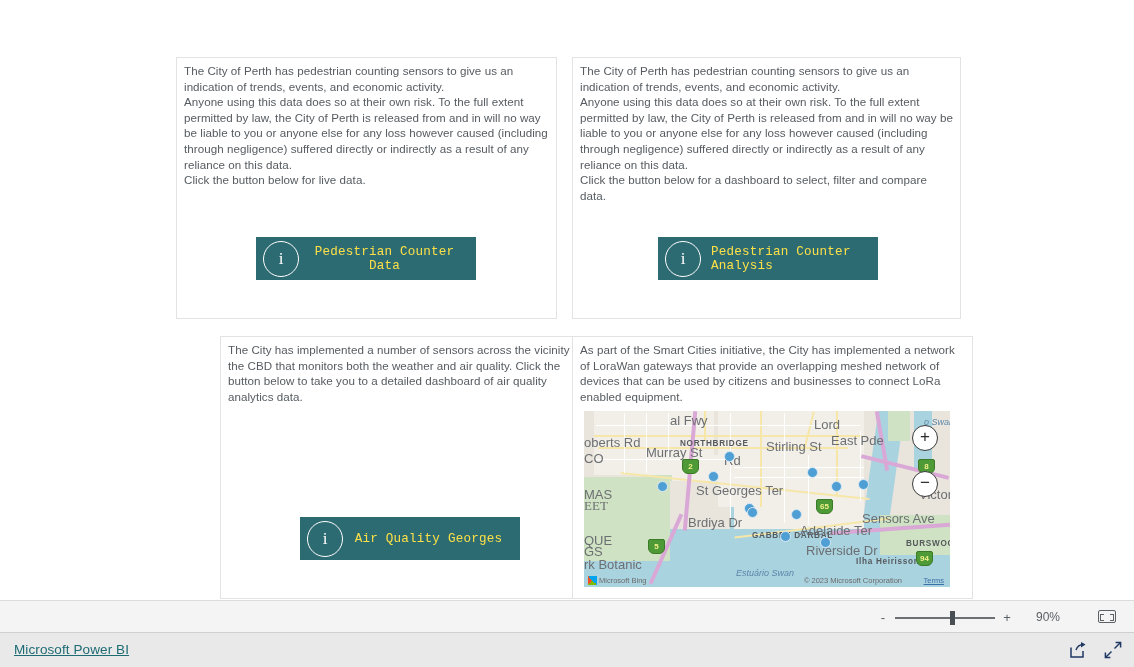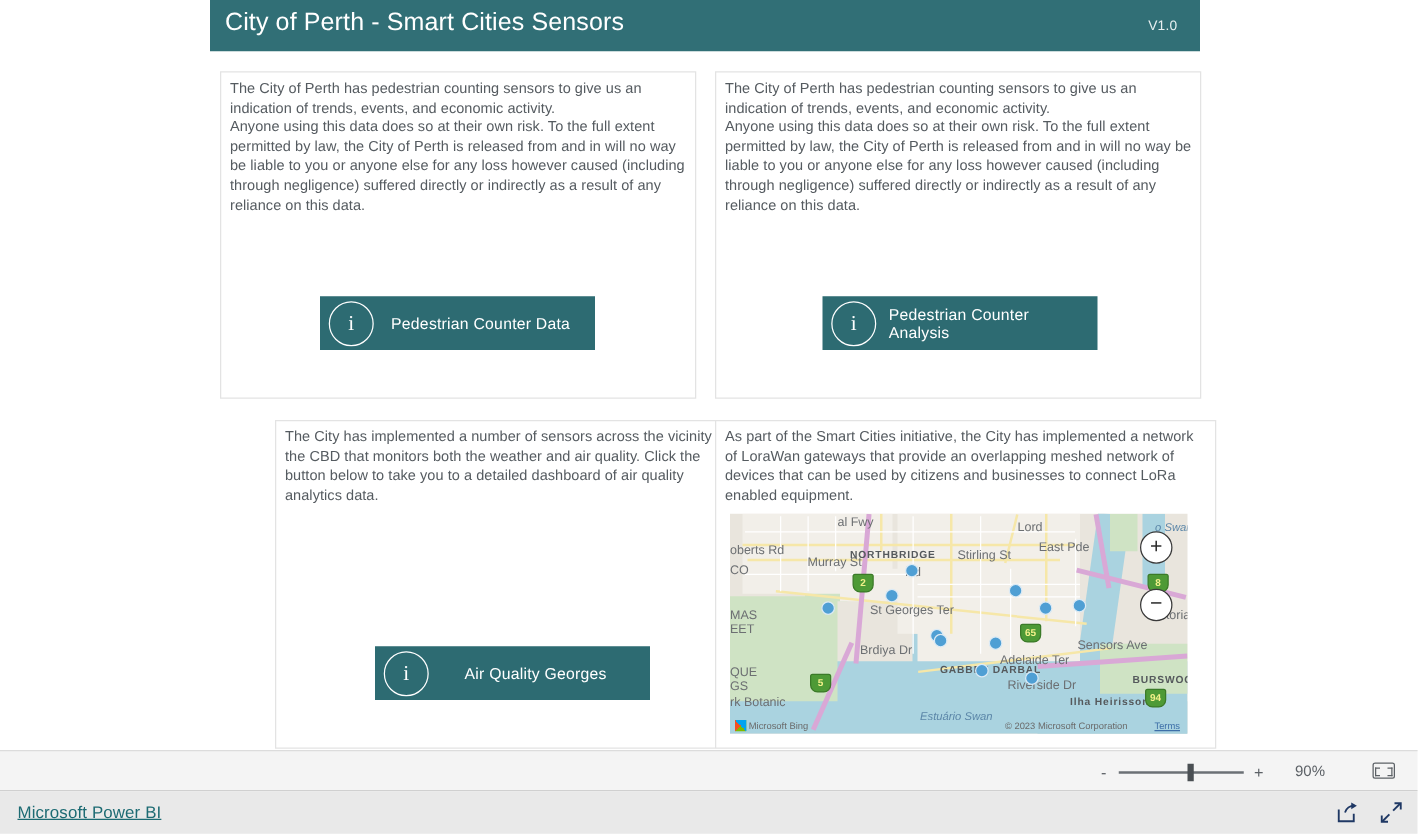--- a/index.html
+++ b/index.html
@@ -108,24 +108,25 @@
     align-items: center;
     justify-content: center;
     color: #ffffff;
     font-size: 17px;
     font-family: "Liberation Serif", serif;
     line-height: 1;
   }
   .btn-label {
     flex: 1 1 auto;
     text-align: center;
-    color: #ffffff;
+    color: #fde047;
     font-size: 12.6px;
     letter-spacing: .2px;
     padding-right: 6px;
+    font-family: Liberation Mono, monospace;
   }
   #btn-pedestrian-analysis .btn-label { text-align: left; padding-left: 10px; }
 
   
   #map-visual {
     position: absolute;
     left: 11px;
     top: 74px;
     width: 366px;
     height: 176px;
@@ -135,21 +136,21 @@
   }
   #map-tiles { position: absolute; left: 0; top: 0; width: 366px; height: 176px; }
   .map-water { position: absolute; background: #aad3e0; }
   .map-park  { position: absolute; background: #cfe3c4; }
   .map-block { position: absolute; background: #f2efe9; }
   .map-road  { position: absolute; background: #f6e7a8; }
   .map-road-white { position: absolute; background: #ffffff; }
   .map-hwy   { position: absolute; background: #d9a8d6; }
   .map-lbl {
     position: absolute;
-    font-size: 10px;
+    font-size: 13px;
     color: #6c6f72;
     white-space: nowrap;
     font-family: "Liberation Sans", sans-serif;
   }
   .map-lbl.place {
     font-size: 8.2px;
     color: #55595c;
     letter-spacing: .7px;
     font-weight: bold;
   }
@@ -343,40 +344,38 @@
     cursor: pointer;
   }
   #share-icon-btn { right: 47px; }
   #fullscreen-icon-btn { right: 12px; }
 </style>
 </head>
 <body>
 
 <div id="report-canvas">
 
-  <div id="header-banner">
-    <div id="header-title">City of Perth - Smart Cities Sensors</div>
-    <div id="header-version">V1.0</div>
-  </div>
 
   <div class="card" id="card-pedestrian-data">
     <div class="card-text">
         <div>The City of Perth has pedestrian counting sensors to give us an indication of trends, events, and economic activity.</div>
         <div>Anyone using this data does so at their own risk.  To the full extent permitted by law, the City of Perth is released from and in will no way be liable to you or anyone else for any loss however caused (including through negligence) suffered directly or indirectly as a result of any reliance on this data.</div>
+        <div>Click the button below for live data.</div>
       </div>
     <button class="action-button" id="btn-pedestrian-data">
       <span class="btn-icon">i</span>
       <span class="btn-label">Pedestrian Counter Data</span>
     </button>
   </div>
 
   <div class="card" id="card-pedestrian-analysis">
     <div class="card-text">
         <div>The City of Perth has pedestrian counting sensors to give us an indication of trends, events, and economic activity.</div>
         <div>Anyone using this data does so at their own risk.  To the full extent permitted by law, the City of Perth is released from and in will no way be liable to you or anyone else for any loss however caused (including through negligence) suffered directly or indirectly as a result of any reliance on this data.</div>
+        <div>Click the button below for a dashboard to select, filter and compare data.</div>
       </div>
     <button class="action-button" id="btn-pedestrian-analysis">
       <span class="btn-icon">i</span>
       <span class="btn-label">Pedestrian Counter Analysis</span>
     </button>
   </div>
 
   <div class="card" id="card-air-quality">
     <div class="card-text">The City has implemented a number of sensors across the vicinity of the CBD that monitors both the weather and air quality. Click the button below to take you to a detailed dashboard of air quality analytics data.</div>
     <button class="action-button" id="btn-air-quality">
@@ -435,21 +434,21 @@
         <div class="map-hwy" style="left:296px;top:0px;width:4px;height:60px;transform:rotate(-10deg);"></div>
       </div>
 
       <div id="map-labels">
           <div class="map-lbl place" style="left: 96px; top: 28px;">NORTHBRIDGE</div>
           <div class="map-lbl place" style="left: 168px; top: 120px;">GABBEE DARBAL</div>
           <div class="map-lbl place" style="left: 322px; top: 128px;">BURSWOO</div>
           <div class="map-lbl" style="left: 0px; top: 24px;">oberts Rd</div>
           <div class="map-lbl" style="left: 0px; top: 40px;">CO</div>
           <div class="map-lbl" style="left: 0px; top: 76px;">MAS</div>
-          <div class="map-lbl" style="left: 0px; top: 87px;">EET</div>
+          <div class="map-lbl" style="left: 0px; top: 87px; font-family: Liberation Serif, serif;">EET</div>
           <div class="map-lbl" style="left: 0px; top: 122px;">QUE</div>
           <div class="map-lbl" style="left: 0px; top: 133px;">GS</div>
           <div class="map-lbl" style="left: 0px; top: 146px;">rk Botanic</div>
           <div class="map-lbl" style="left: 62px; top: 34px;">Murray St</div>
           <div class="map-lbl" style="left: 112px; top: 72px;">St Georges Ter</div>
           <div class="map-lbl" style="left: 182px; top: 28px;">Stirling St</div>
           <div class="map-lbl" style="left: 247px; top: 22px;">East Pde</div>
           <div class="map-lbl" style="left: 230px; top: 6px;">Lord</div>
           <div class="map-lbl" style="left: 140px; top: 42px;">Rd</div>
           <div class="map-lbl" style="left: 216px; top: 112px;">Adelaide Ter</div>

